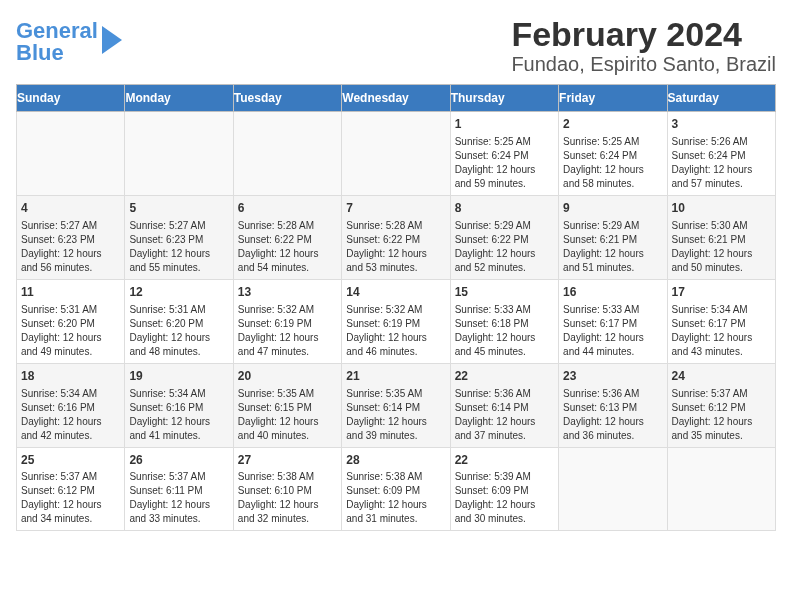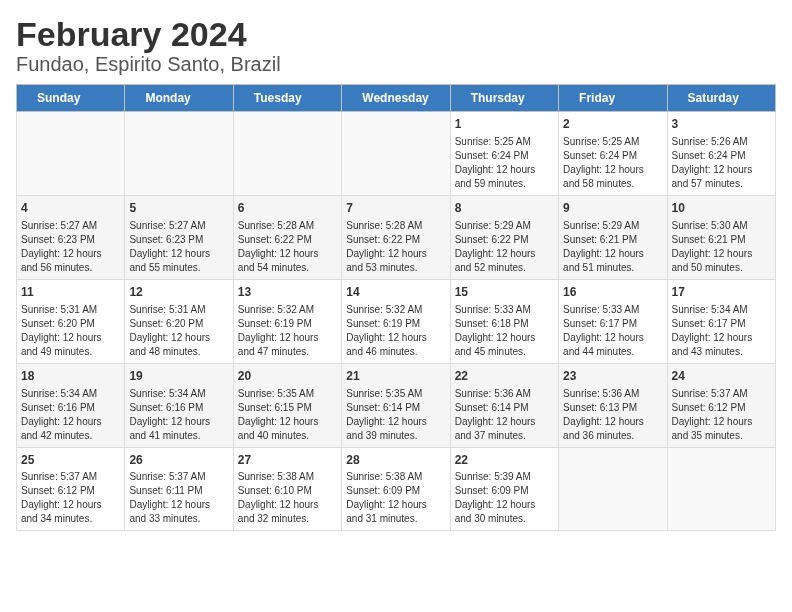--- a/index.html
+++ b/index.html
@@ -54,21 +54,21 @@
       font-weight: normal;
     }
     table {
       width: 100%;
       border-collapse: collapse;
       font-size: 11px;
     }
     thead tr th {
       background-color: #3a7abf;
       color: #fff;
-      padding: 6px 20px;
+      padding: 6px 0;
       text-align: left;
       font-size: 12px;
       font-weight: bold;
       border: 1px solid #c0c0c0;
     }
     tbody tr td {
       vertical-align: top;
       padding: 4px 4px;
       border: 1px solid #ddd;
       width: calc(100% / 7);
@@ -95,20 +95,27 @@
       line-height: 1.4;
     }
     .empty-cell {
       background: #f9f9f9;
     }
   </style>
 </head>
 <body>
 
 <div class="header">
+  <div class="logo">
+    <div style="line-height:1">
+      <span class="logo-text"><span>General</span></span><br>
+      <span class="logo-text" style="color:#4a90d9"><span>Blue</span></span>
+    </div>
+    <div class="logo-arrow"></div>
+  </div>
   <div class="title-block">
     <h1>February 2024</h1>
     <h2>Fundao, Espirito Santo, Brazil</h2>
   </div>
 </div>
 
 <table>
   <thead>
     <tr id="thead-row">
         <th>Sunday</th>

